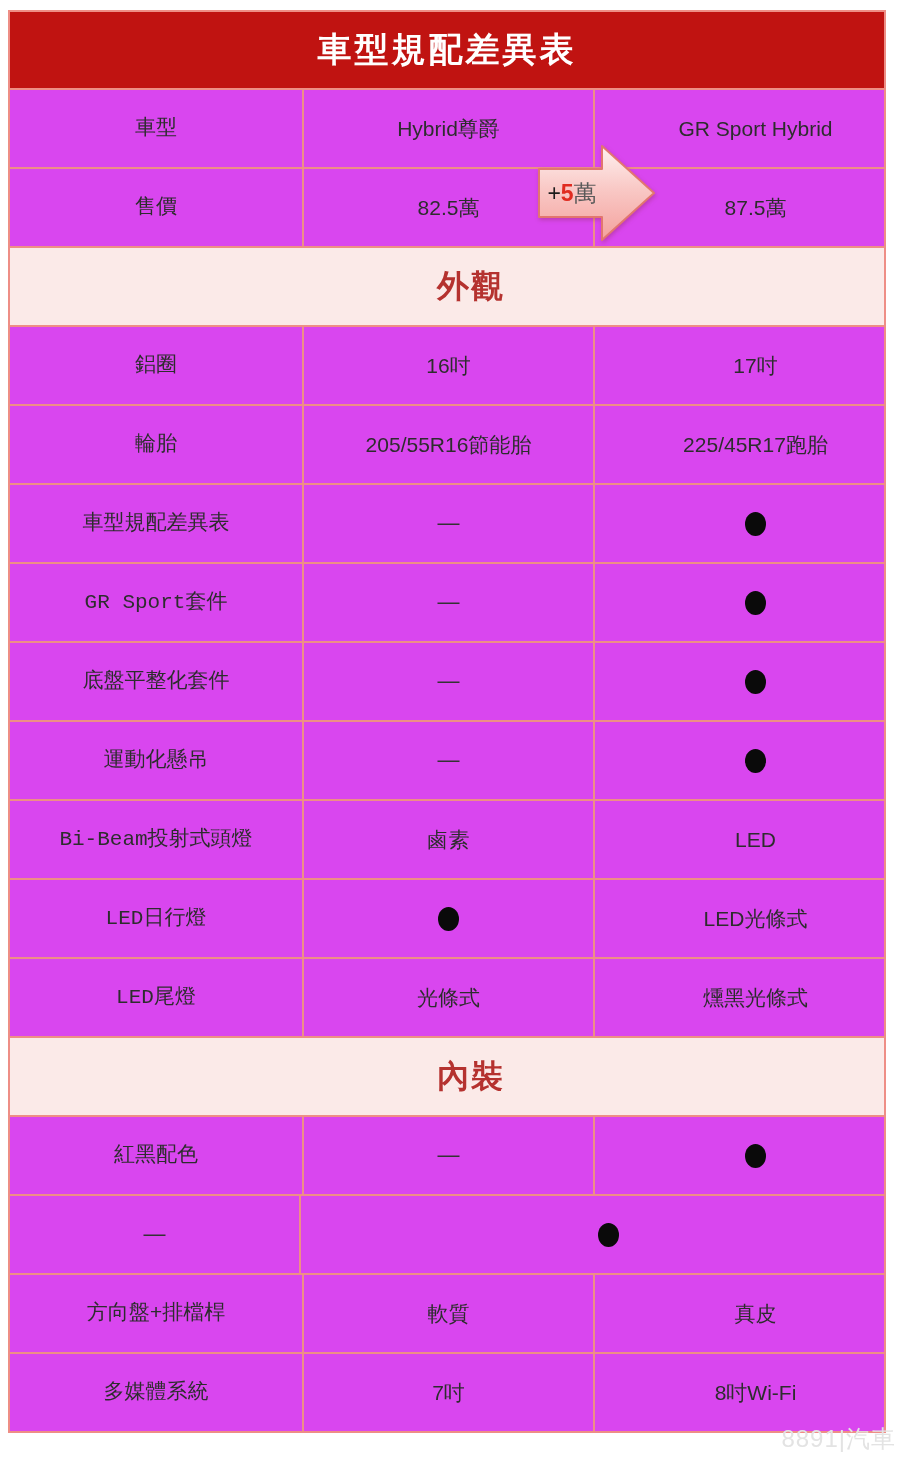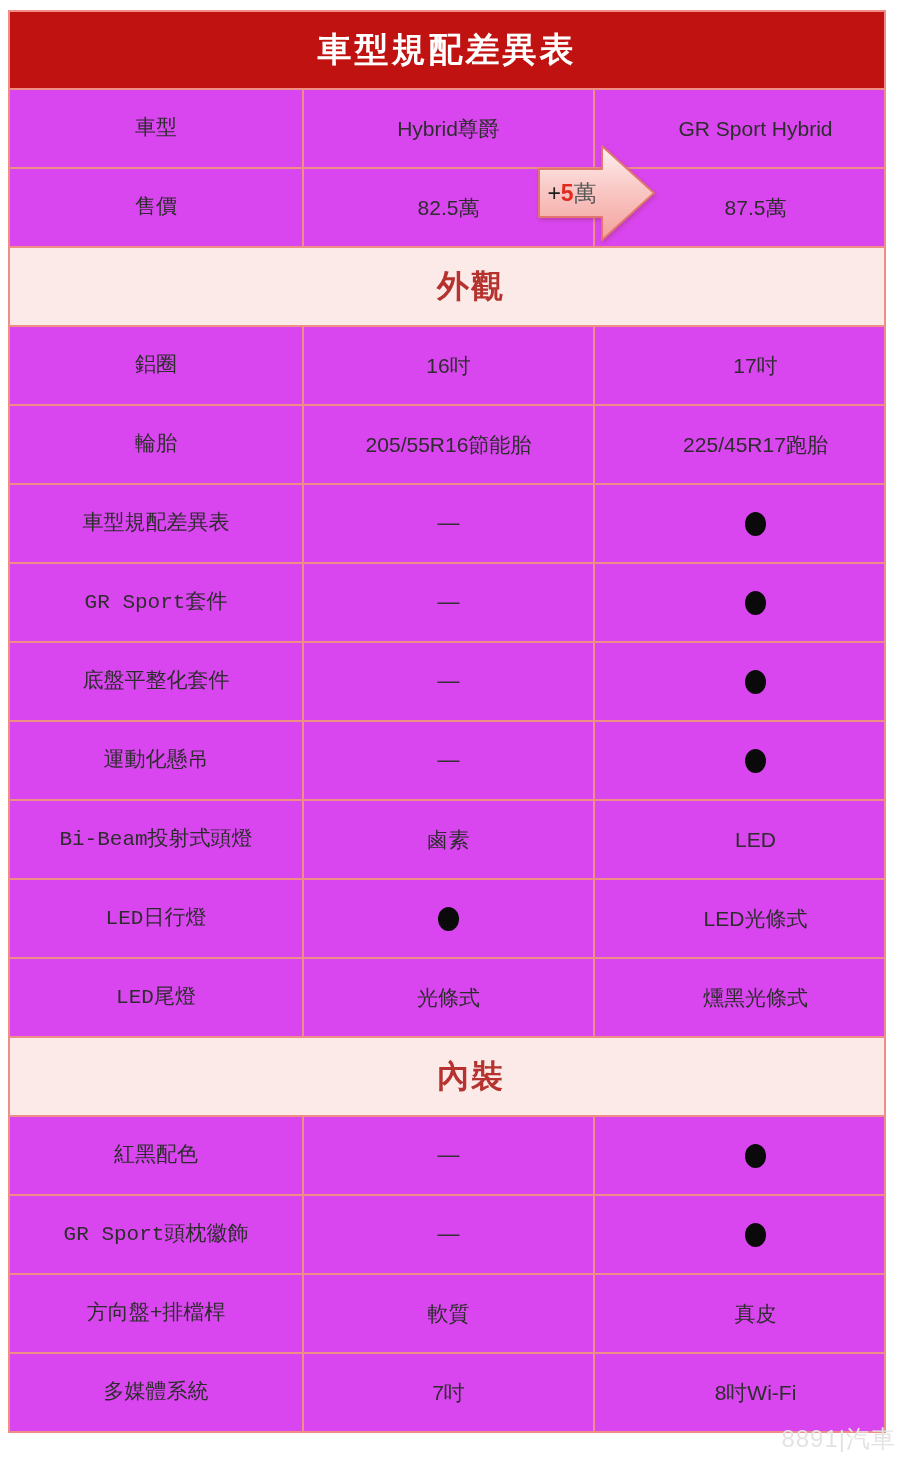--- a/index.html
+++ b/index.html
@@ -200,23 +200,20 @@
           <span>紅黑配色</span>
         </div>
         <div class="cell c2">
           <span class="dash">—</span>
         </div>
         <div class="cell c3">
           <span class="dot"></span>
         </div>
       </div>
       <div class="row">
-        <div class="cell c1">
-          <span>GR Sport頭枕徽飾</span>
-        </div>
         <div class="cell c2">
           <span class="dash">—</span>
         </div>
         <div class="cell c3">
           <span class="dot"></span>
         </div>
       </div>
       <div class="row">
         <div class="cell c1">
           <span>方向盤+排檔桿</span>

